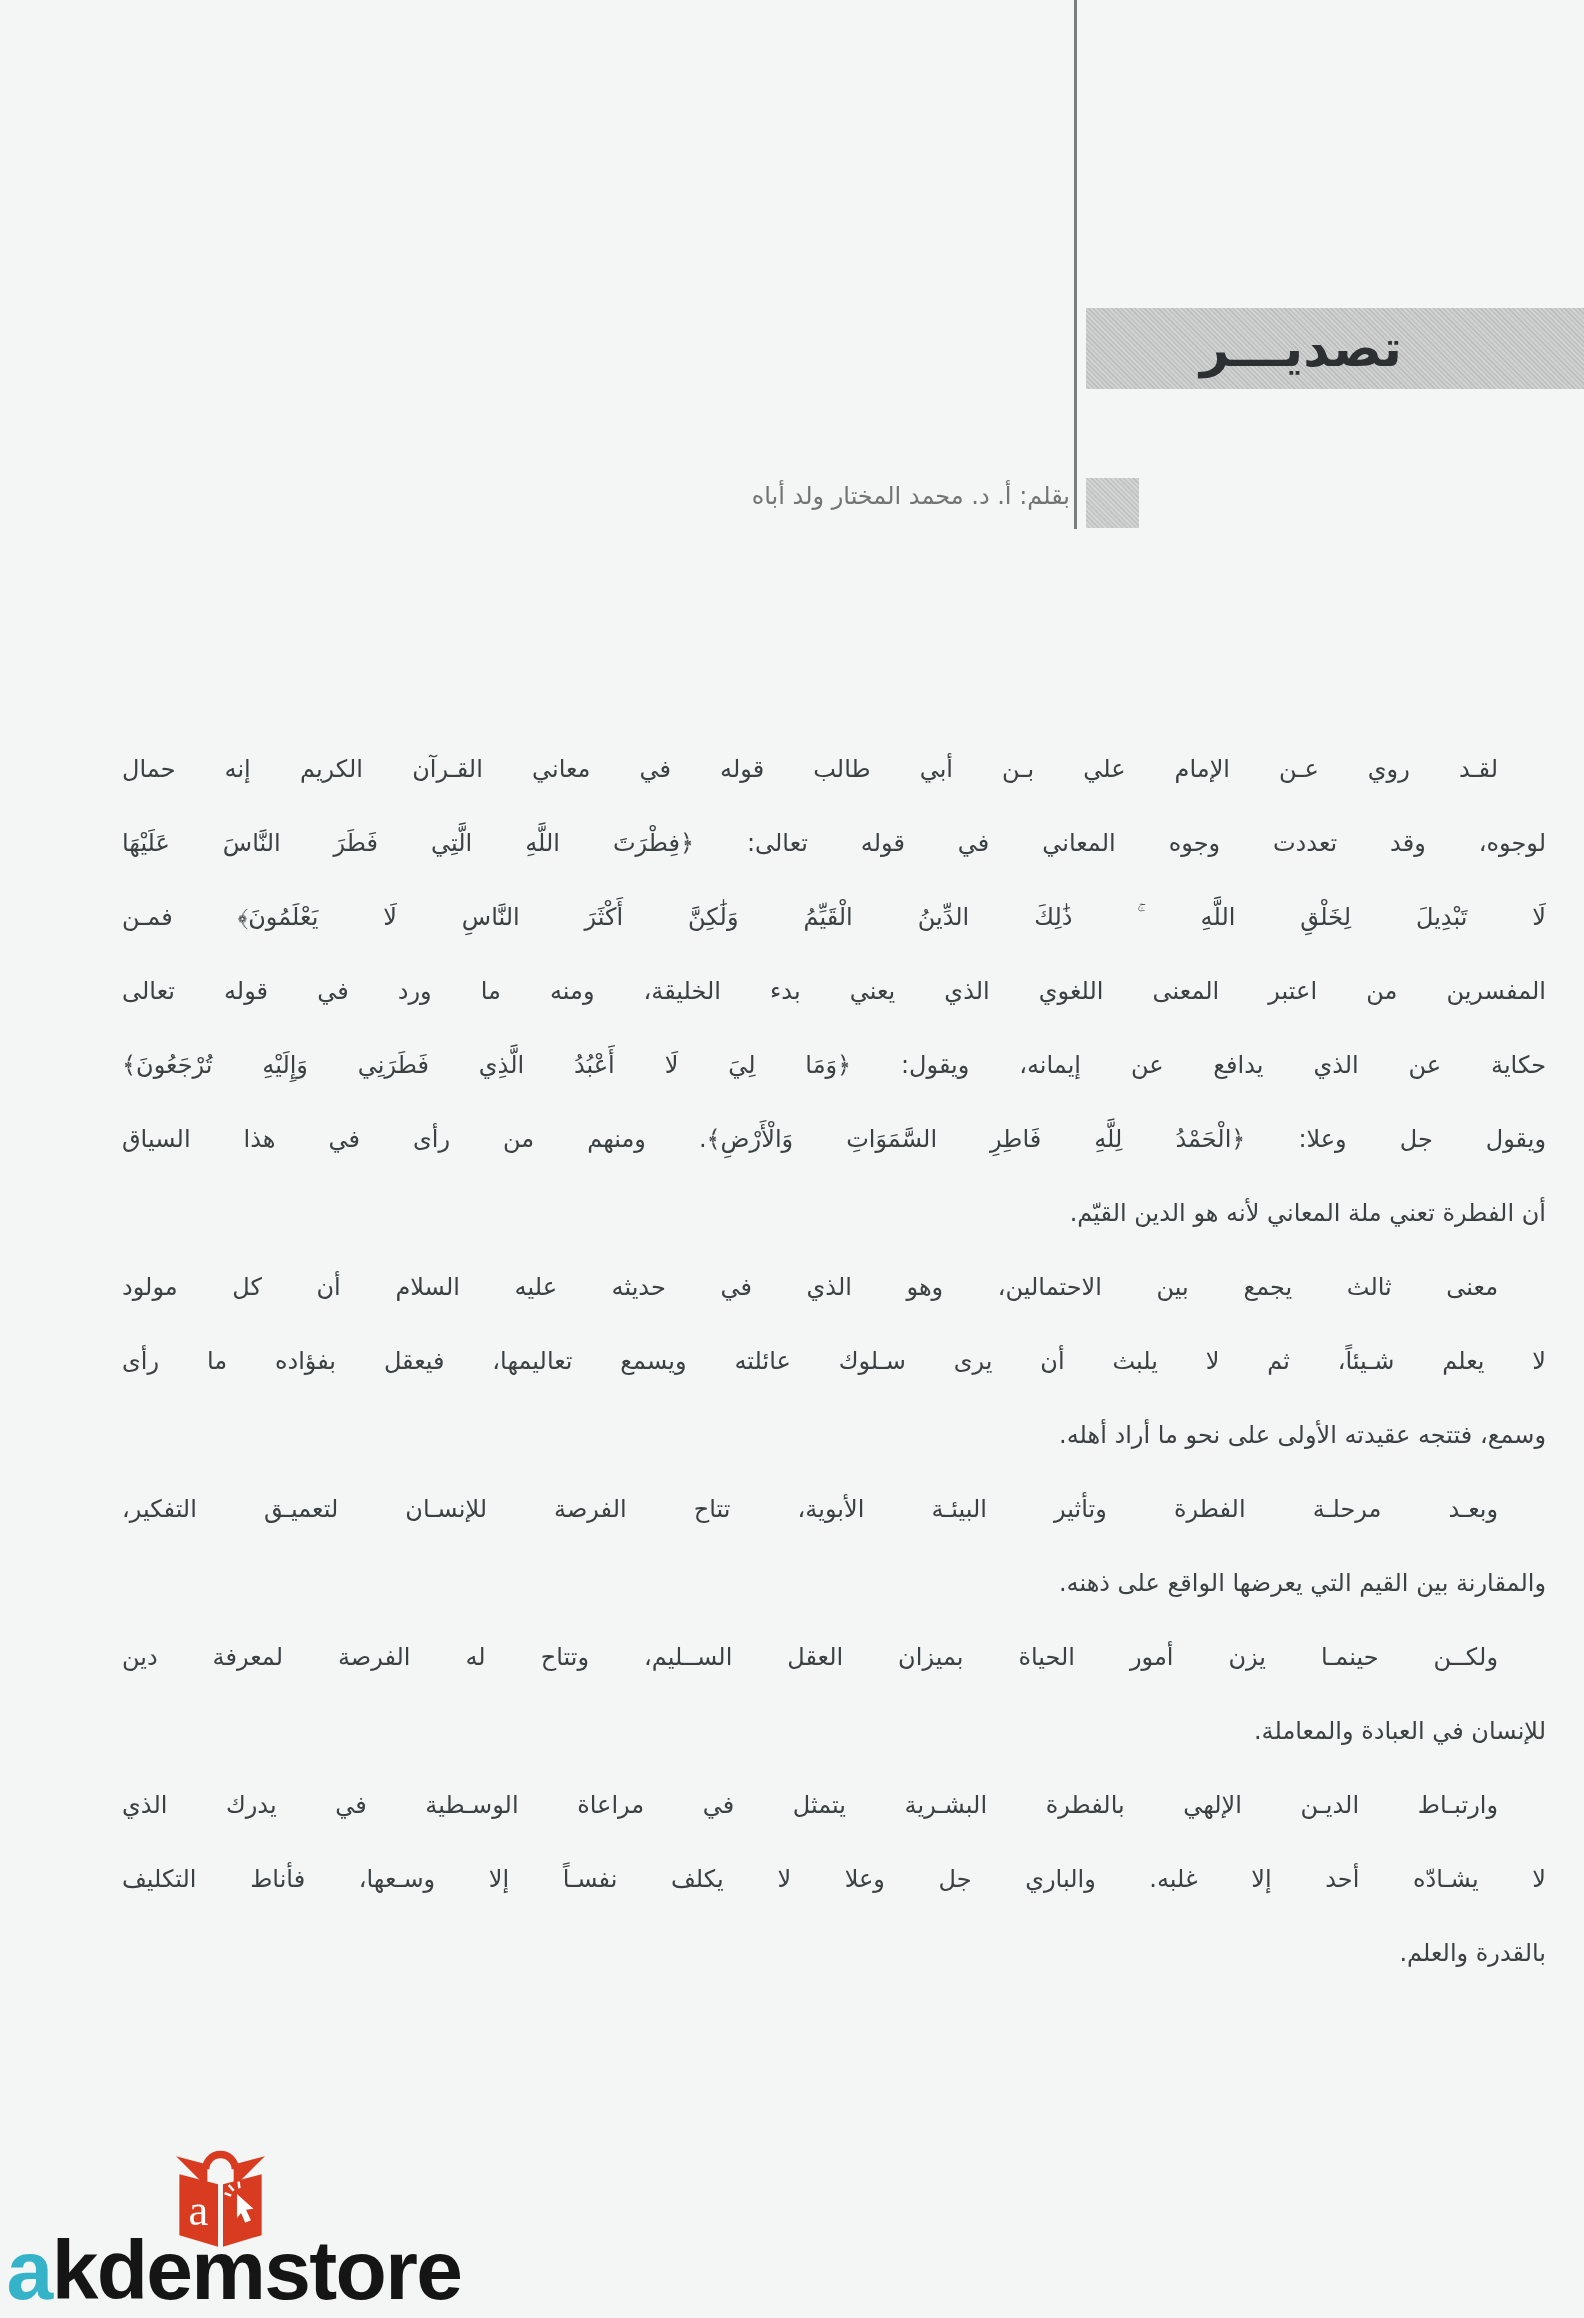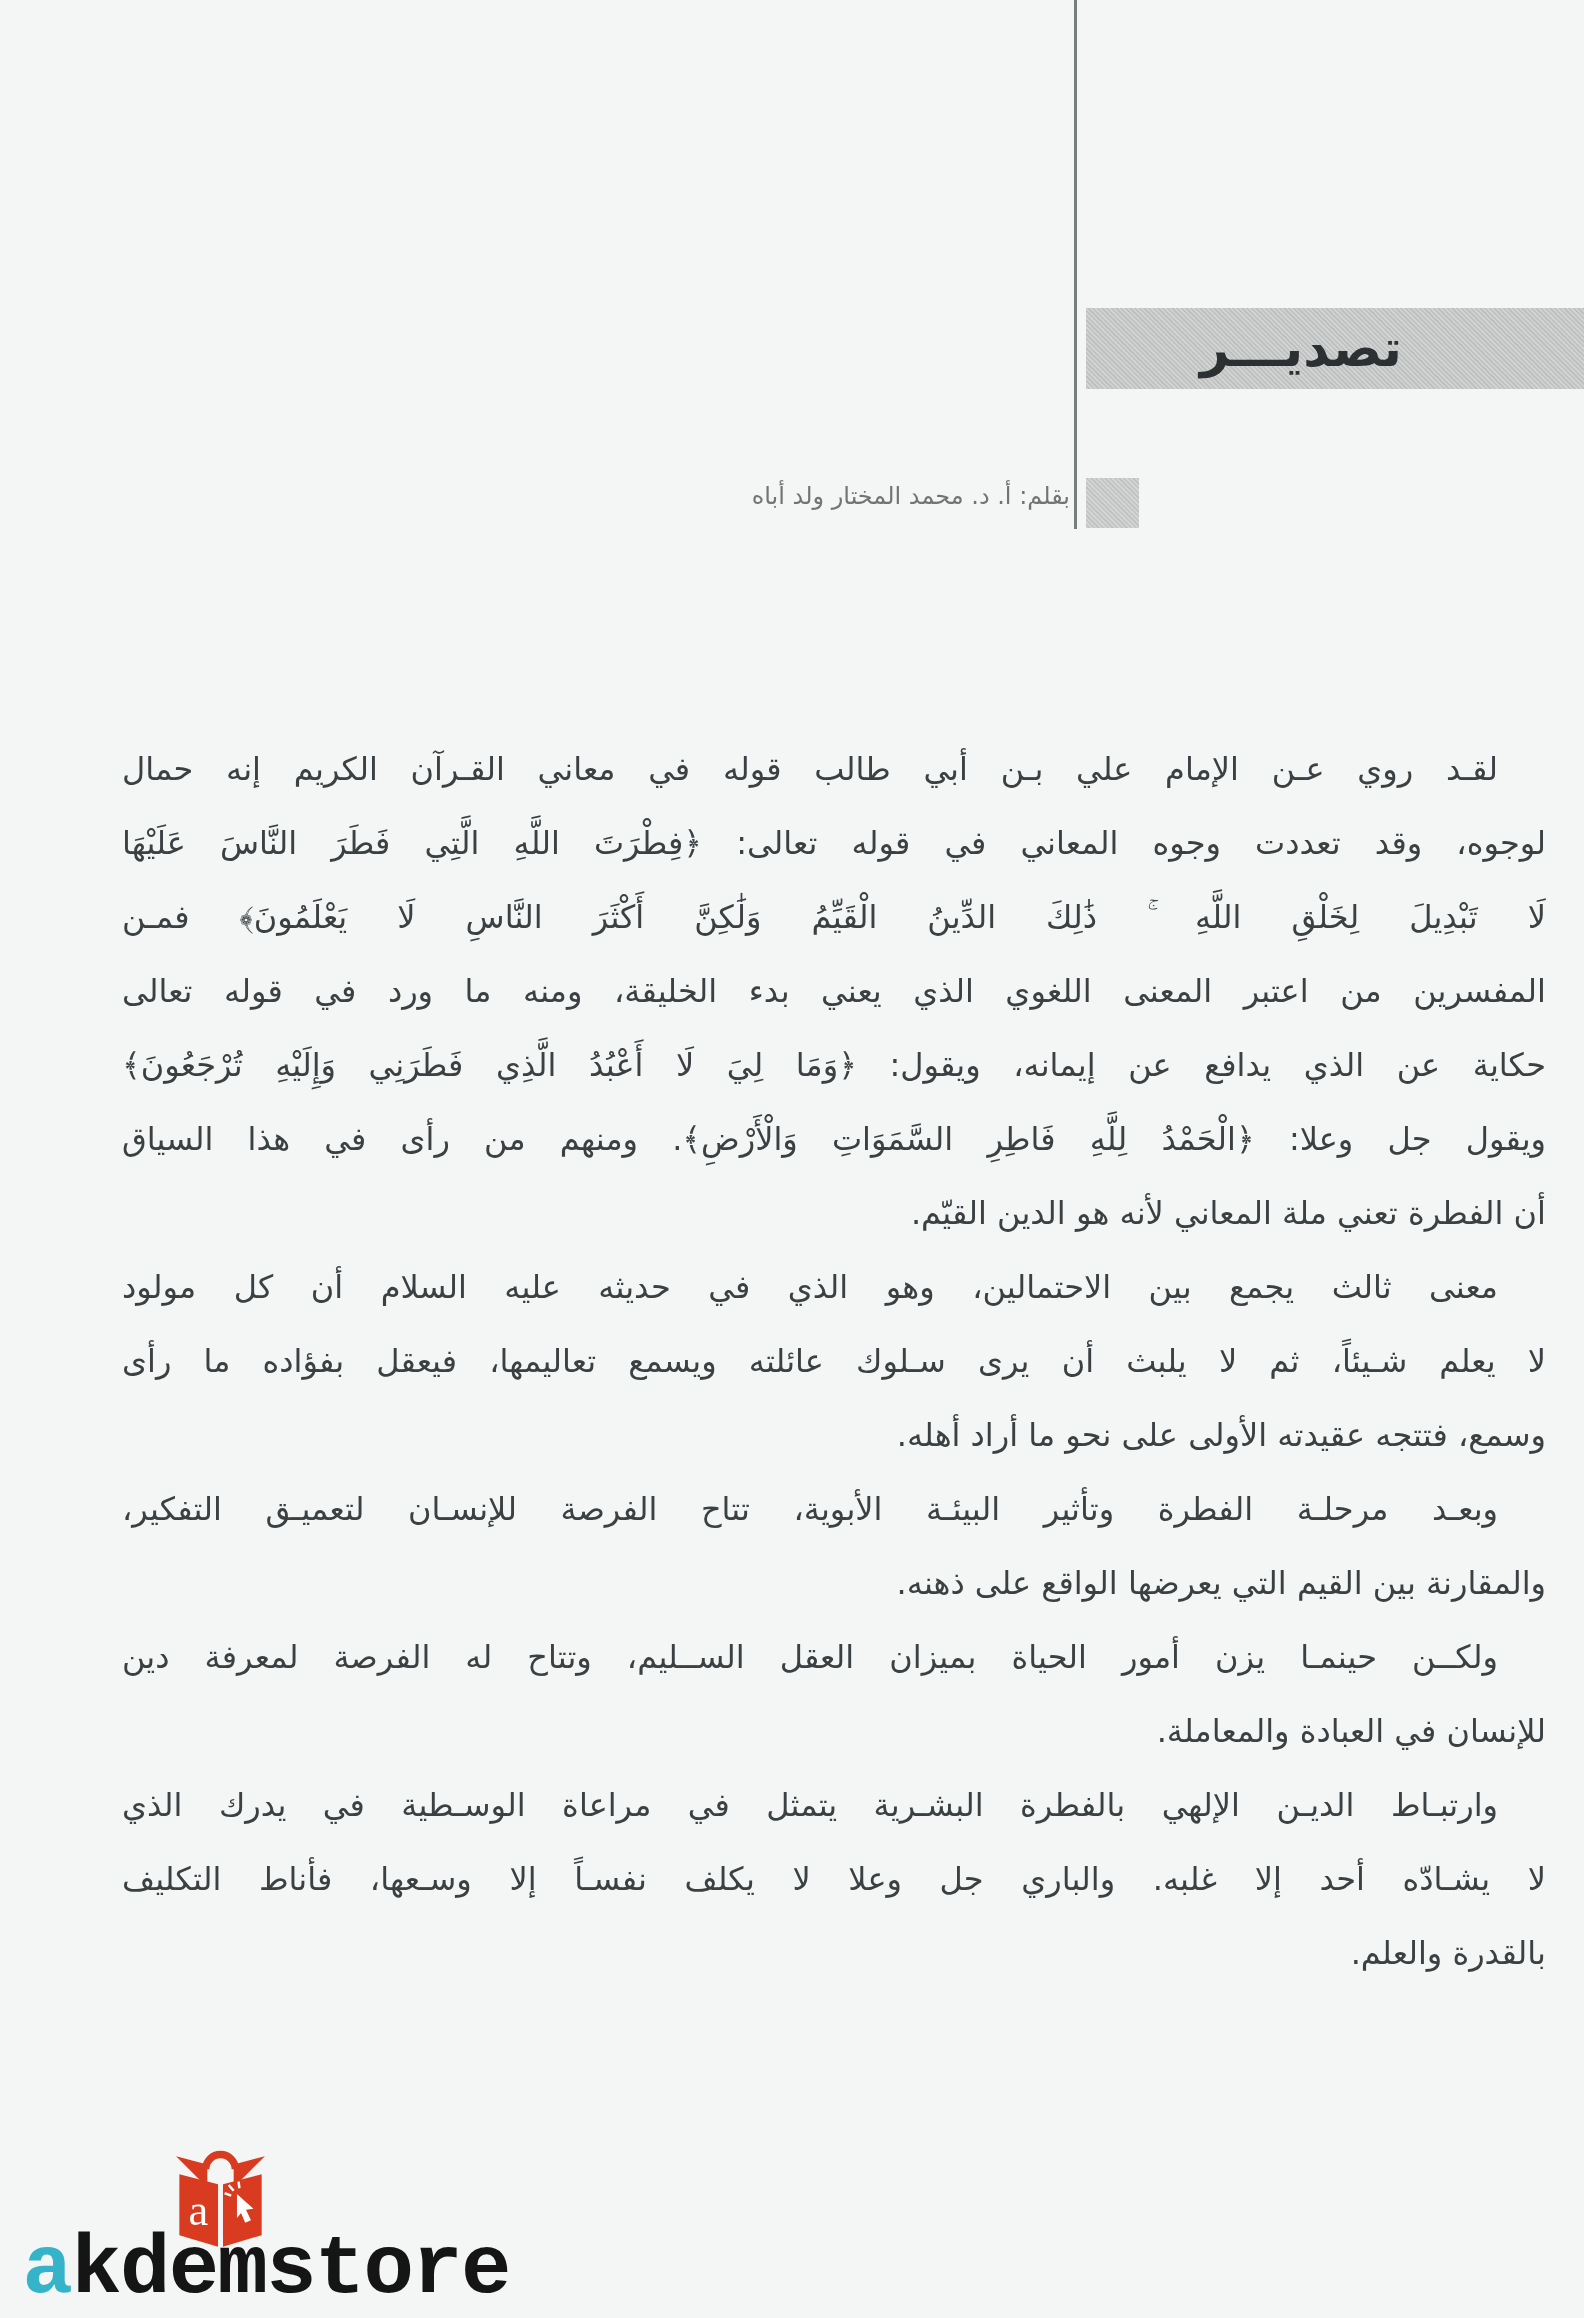--- a/index.html
+++ b/index.html
@@ -39,36 +39,36 @@
     direction:rtl;white-space:nowrap;
     font-size:24px;font-weight:normal;color:#737373;
   }
   
   .body-col{
     position:absolute;left:122px;right:38px;top:732px;
     direction:rtl;color:#3b4043;
   }
   .line{
     height:74px;line-height:74px;
-    font-size:32px;
+    font-size:24px;
     text-align:right;
     white-space:nowrap;
   }
   .line.justify{
     text-align:justify;text-align-last:justify;
     white-space:normal;overflow:hidden;
   }
   .line.indent{padding-right:48px;}
   .line .b{font-weight:bold;}
   
   .wm-book{position:absolute;left:174px;top:2143px;width:93px;height:107px;}
   .wm-text{
     position:absolute;left:6.6px;top:2221px;height:98px;line-height:98px;
-    font-family:Liberation Mono, monospace;font-weight:bold;font-size:84px;
-    color:#151515;white-space:nowrap;letter-spacing:-1.7px;margin-left:16px;
+    font-family:Liberation Sans, sans-serif;font-weight:bold;font-size:84px;
+    color:#151515;white-space:nowrap;letter-spacing:-1.7px;
   }
   .wm-text .teal{color:#35b3c9;}
 </style>
 </head>
 <body>
 
 <div class="page">
 
   <div class="vline"></div>
 

